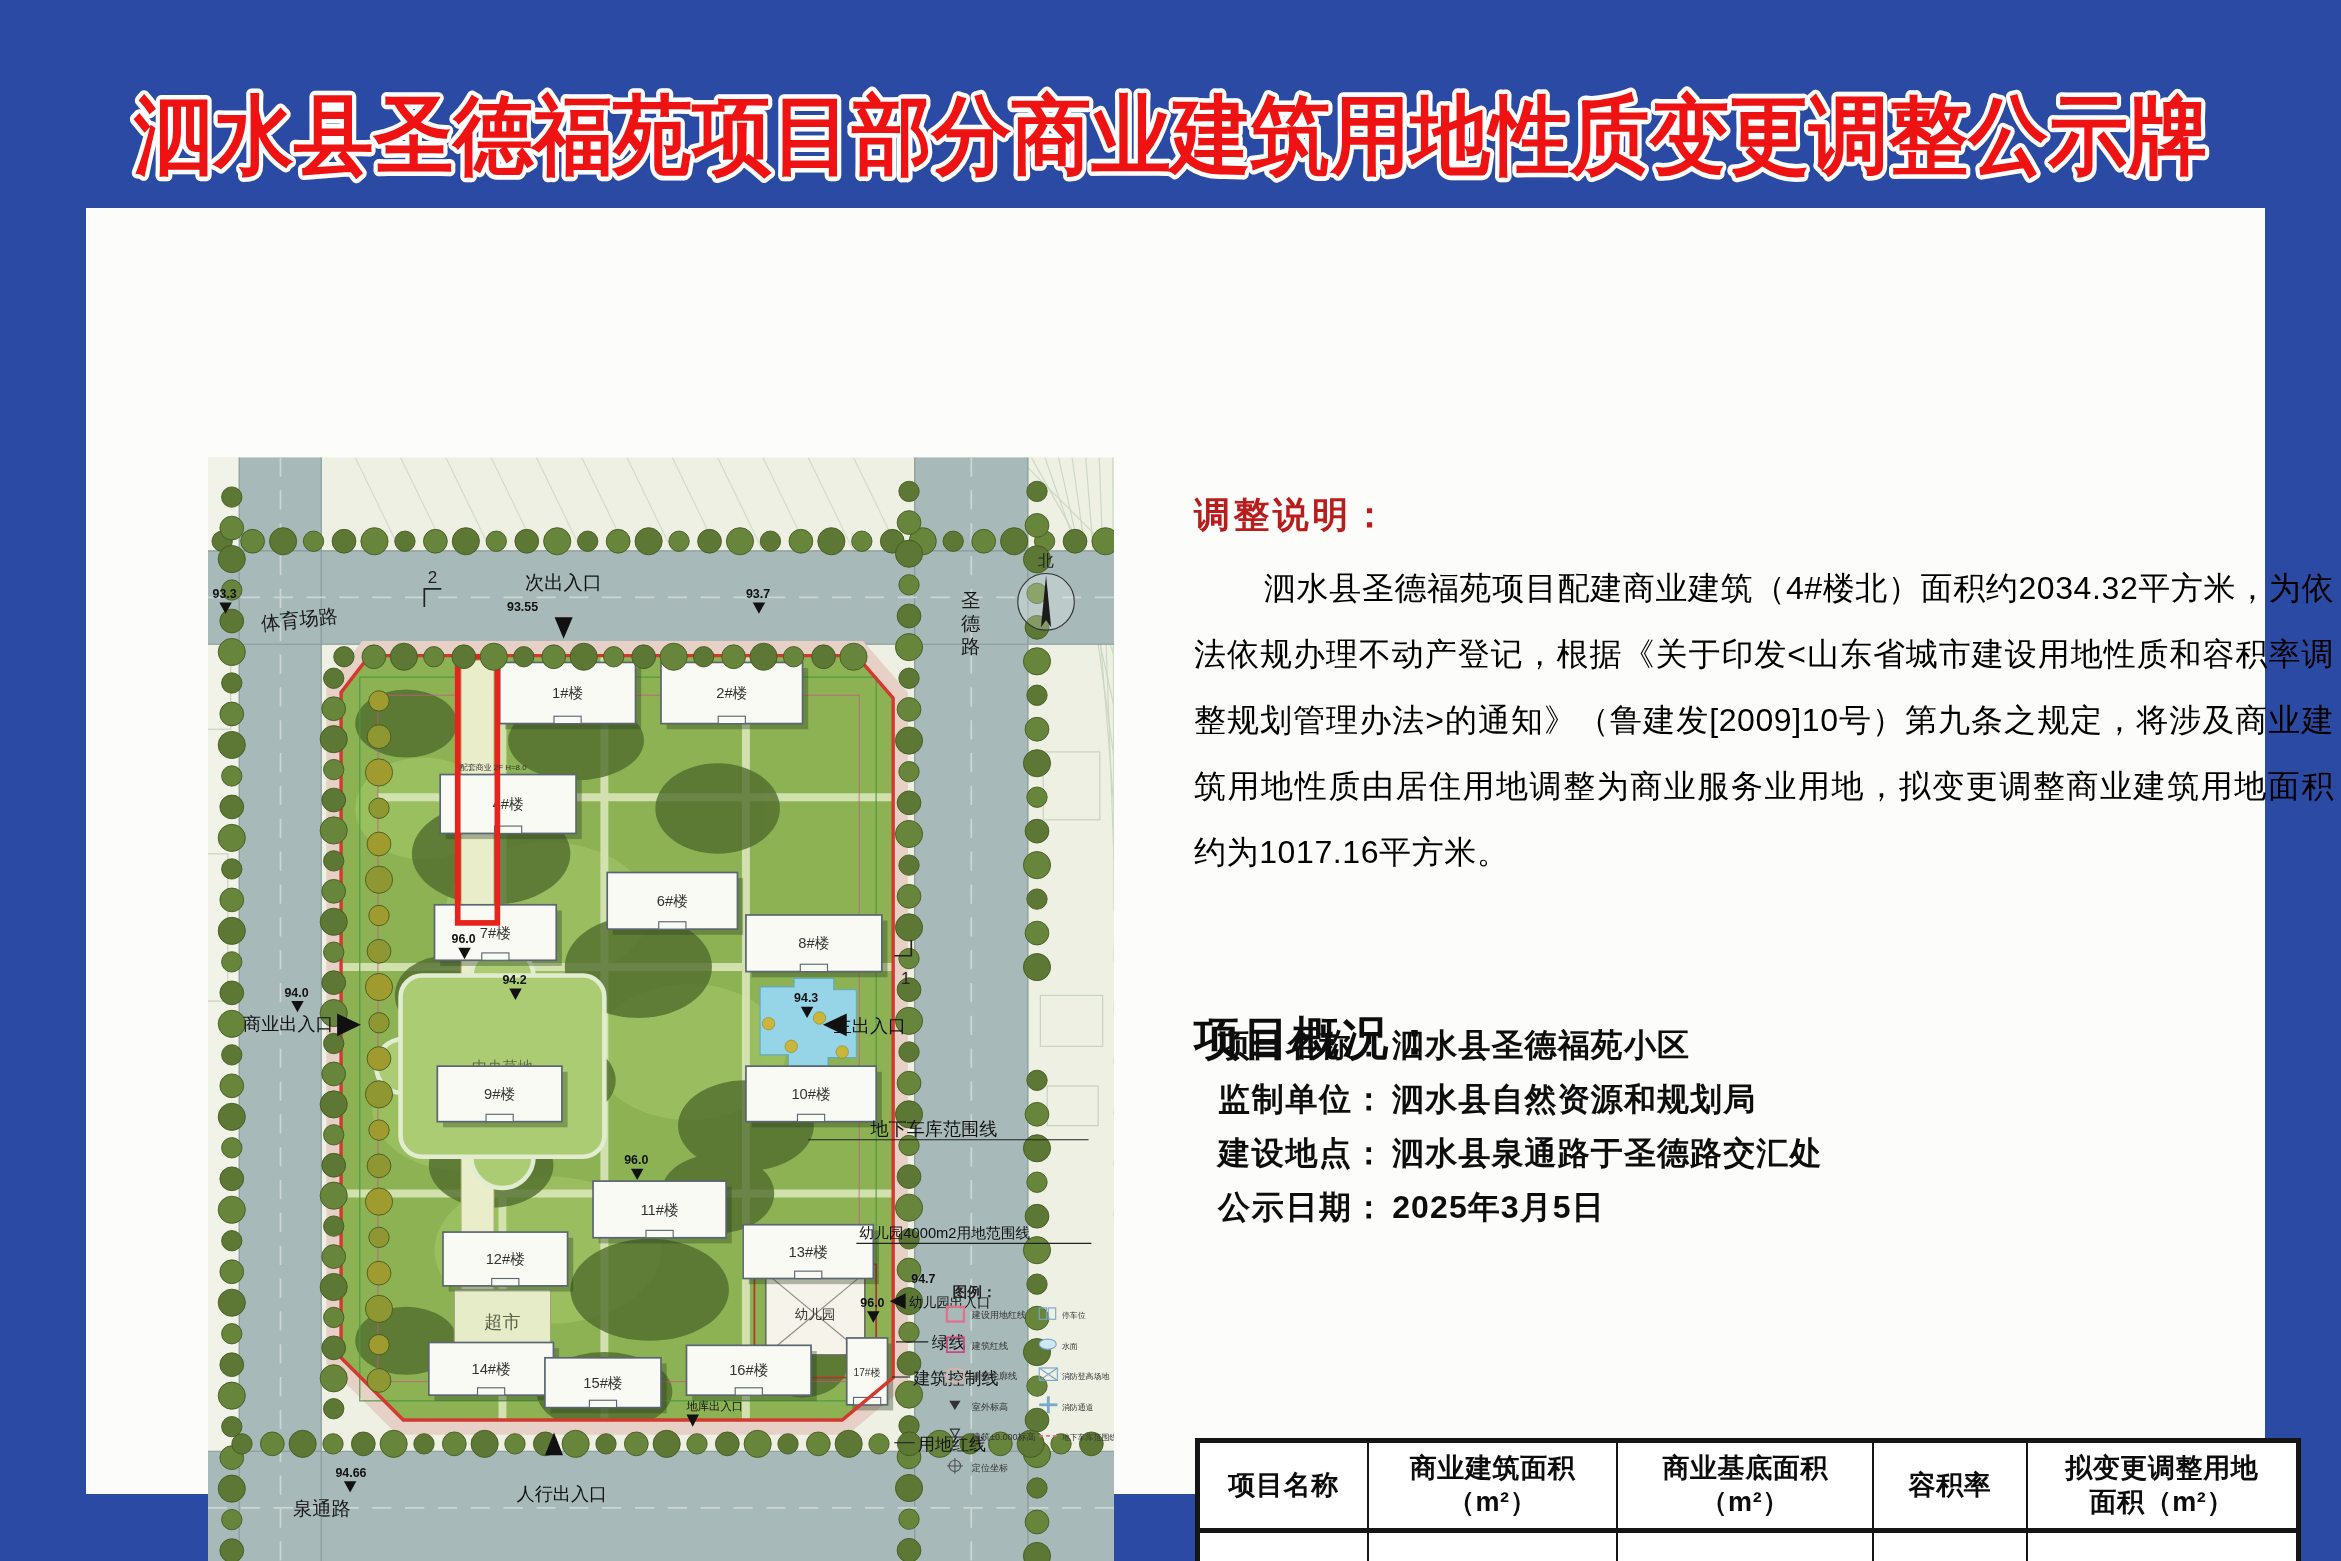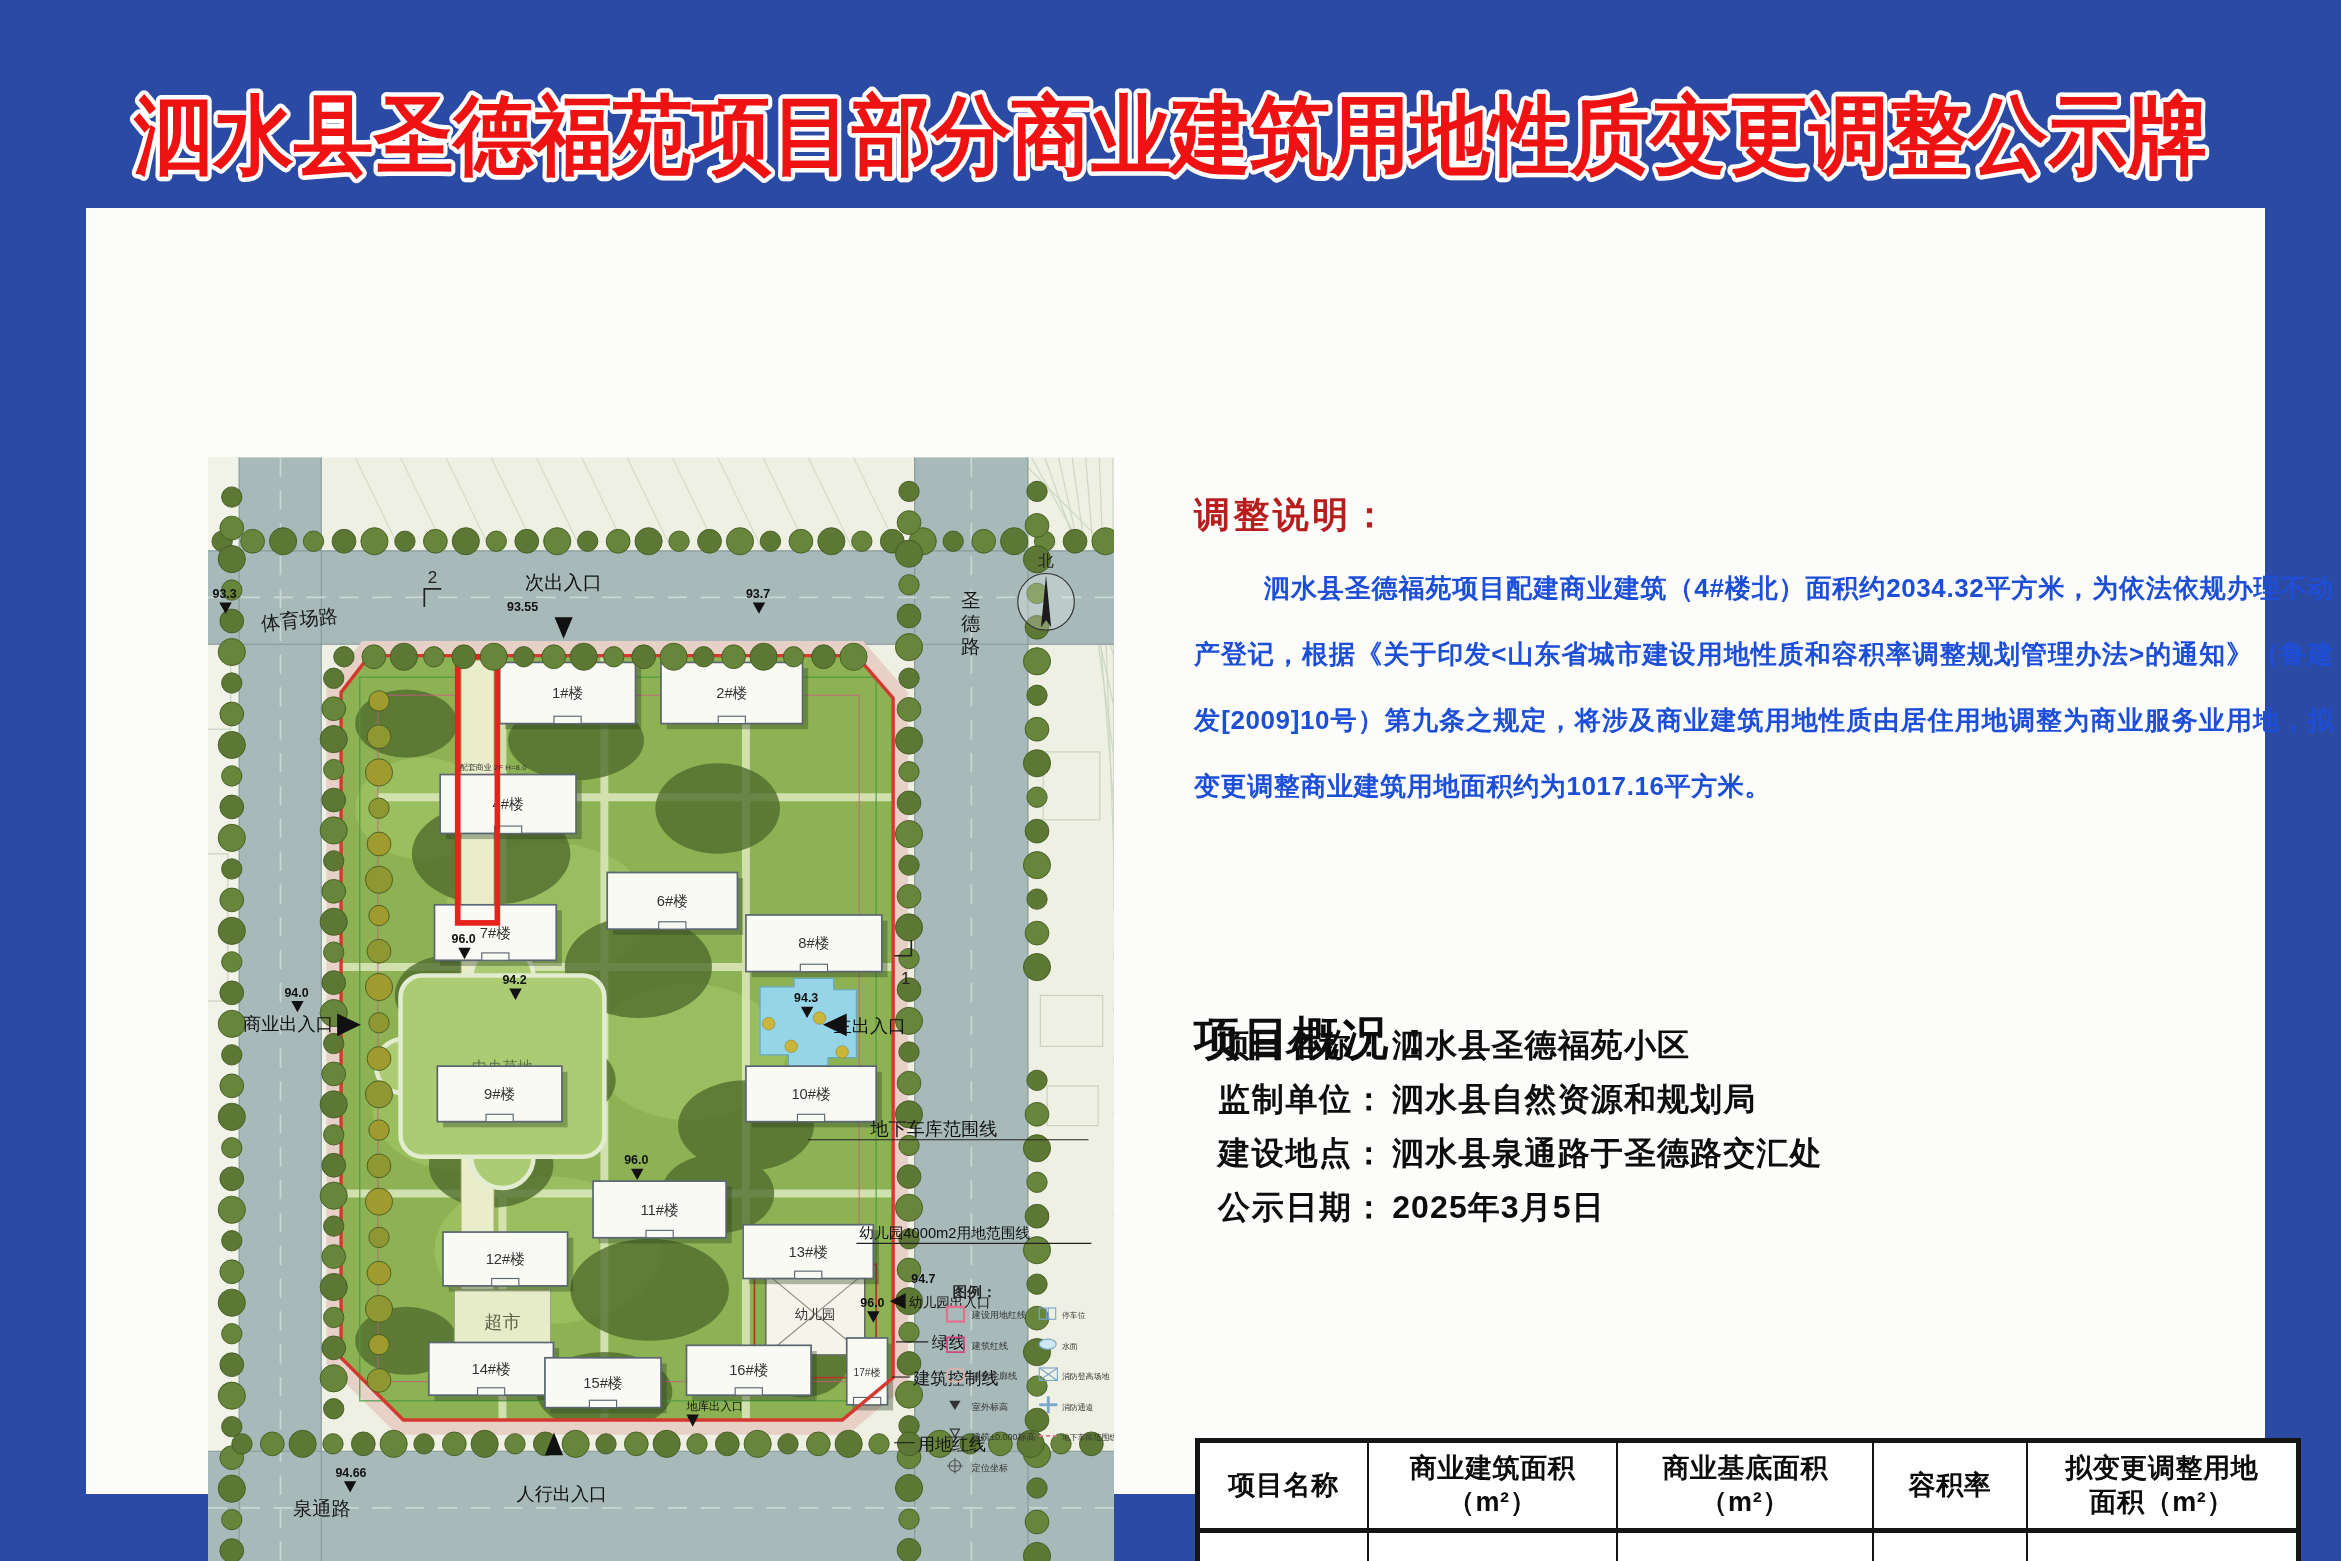--- a/index.html
+++ b/index.html
@@ -18,22 +18,22 @@
   }
   .map-wrap{position:absolute;left:122px;top:249px;width:906px;height:1207px;}
   .map-wrap svg{display:block;width:906px;height:1207px;}
 
   .h-adjust{
     position:absolute;left:1108px;top:283px;
     font-size:36px;font-weight:700;color:#b91c1c;letter-spacing:3.4px;
   }
   .body-text{
     position:absolute;left:1108px;top:347px;width:1140px;
-    font-size:26px;line-height:66px;color:#1d4ed8;
-    text-align:justify;text-indent:70px;font-weight:700;letter-spacing:0.6px;
+    font-size:32px;line-height:66px;color:#000000;
+    text-align:justify;text-indent:70px;font-weight:400;letter-spacing:0.6px;
   }
   .h-overview{
     position:absolute;left:1108px;top:800px;
     font-size:46px;font-weight:700;color:#0c0c0c;letter-spacing:3.4px;
   }
   .overview{
     position:absolute;left:1108px;top:811px;width:1140px;
   }
   .ov-row{height:54px;font-size:32px;font-weight:600;color:#0d0d0d;display:flex;align-items:center;margin-left:24px;}
   .ov-row .lab{letter-spacing:1.7px;margin-right:5.7px;white-space:nowrap;}

